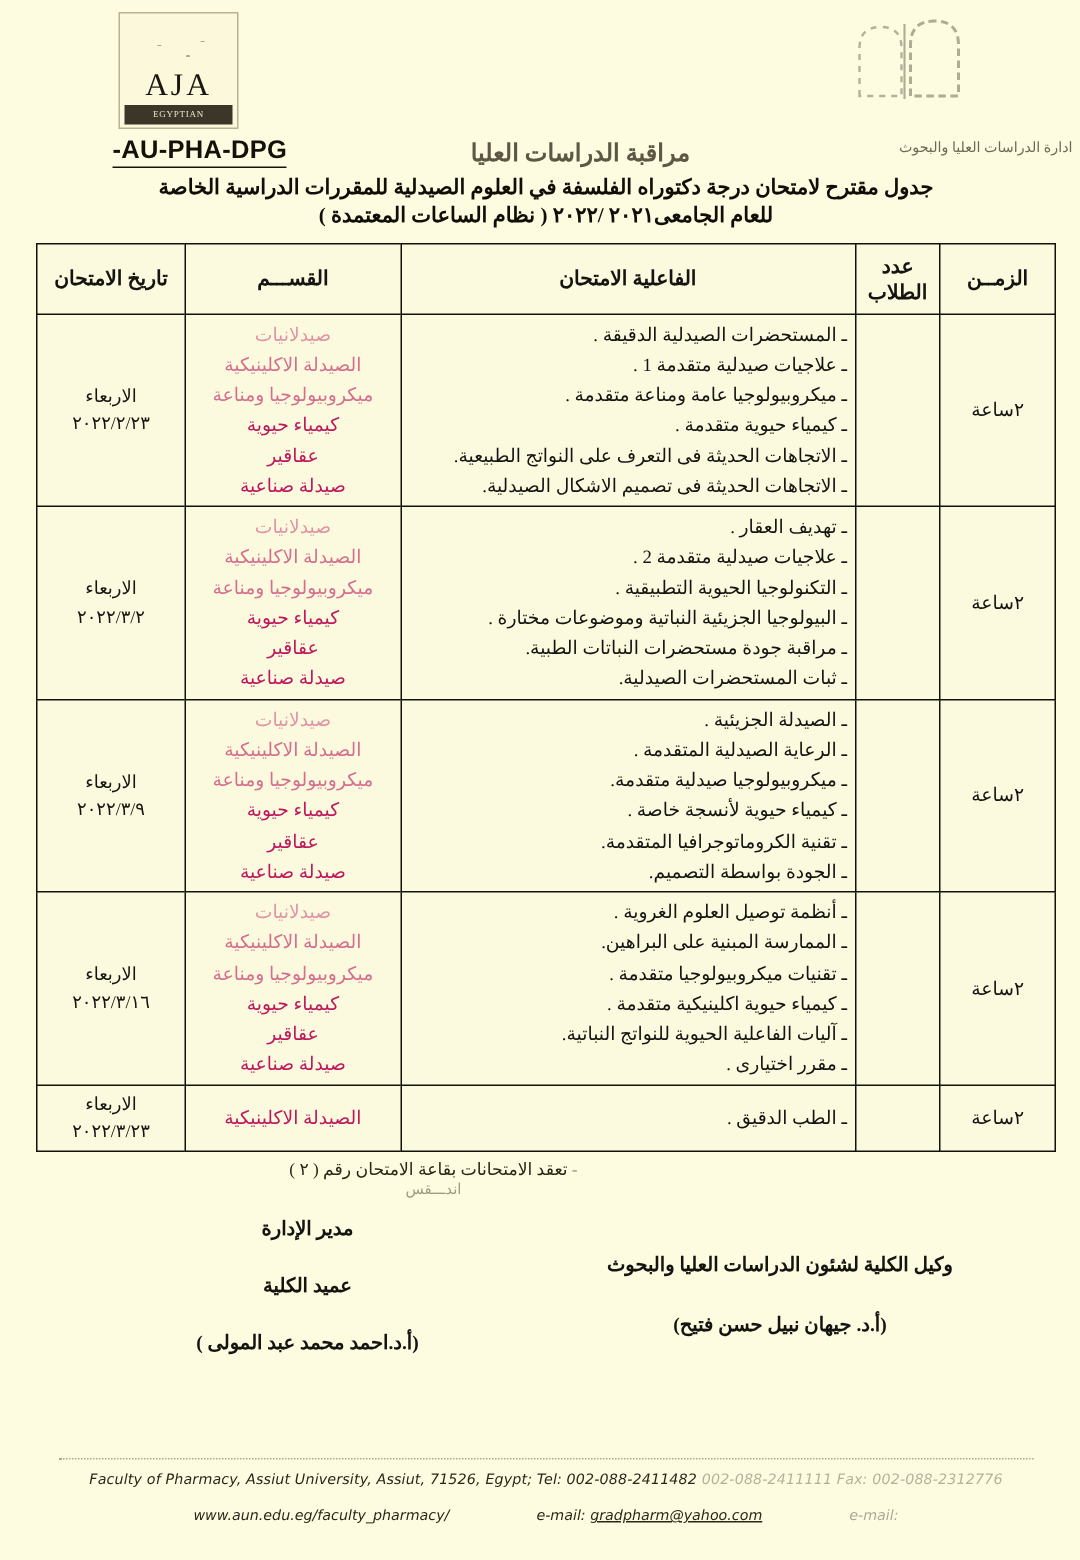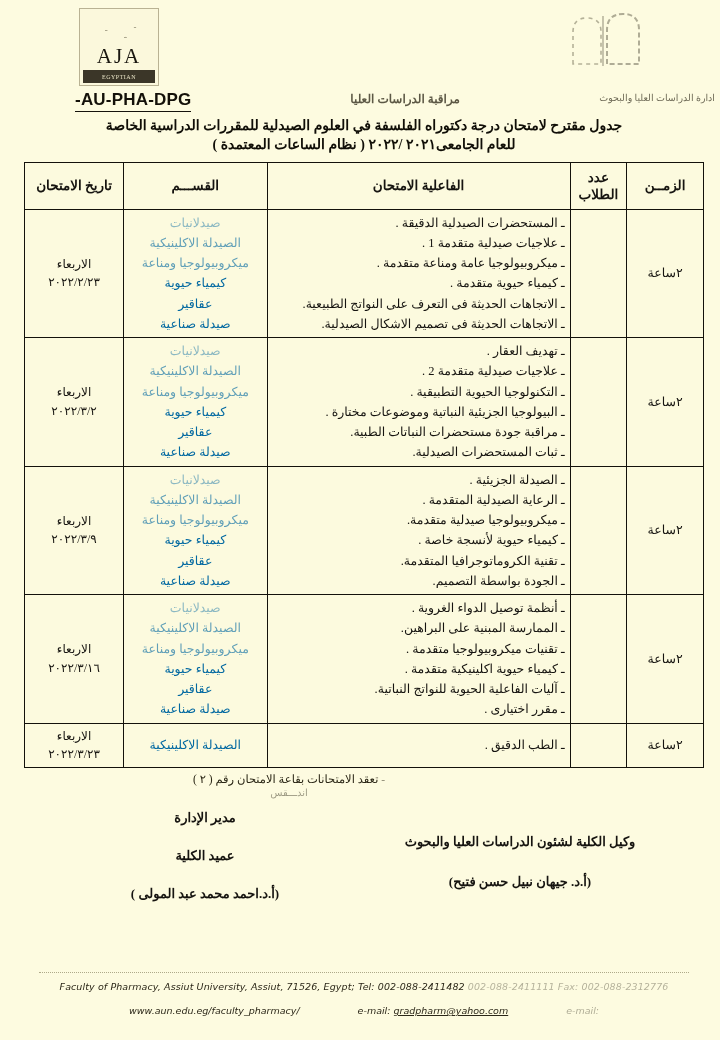--- a/index.html
+++ b/index.html
@@ -99,21 +99,21 @@
     position: absolute;
     right: 0;
     top: 0;
     font-size: 9.5px;
     opacity: .72;
   }
   .org-mid {
     position: absolute;
     right: 255px;
     top: 0;
-    font-size: 12px;
+    font-size: 16px;
     opacity: .8;
     font-weight: bold;
     font-family: Liberation Serif, serif;
   }
   .doc-code {
     position: absolute;
     left: 62px;
     top: -2px;
     font-family: "Liberation Sans", sans-serif;
     font-size: 17px;
@@ -164,21 +164,21 @@
 
   td.date-cell {
     text-align: center;
     font-size: 12px;
     line-height: 1.55;
   }
   td.dept-cell {
     text-align: center;
     font-size: 12.5px;
     line-height: 1.62;
-    color: #0369a1;
+    color: #be185d;
   }
   td.dept-cell .faint { opacity: .45; }
   td.dept-cell .faint2 { opacity: .62; }
 
   td.subj-cell {
     text-align: right;
     font-size: 12.5px;
     line-height: 1.62;
     padding-right: 10px;
   }
@@ -376,21 +376,21 @@
           </td>
           <td class="date-cell">
             <div>الاربعاء</div>
             <div>٢٠٢٢/٣/٩</div>
           </td>
         </tr>
         <tr>
           <td class="time-cell">٢ساعة</td>
           <td class="count-cell"></td>
           <td class="subj-cell">
-            <div>ـ أنظمة توصيل الدواء الغروية .</div>
+            <div>ـ أنظمة توصيل العلوم الغروية .</div>
             <div>ـ الممارسة المبنية على البراهين.</div>
             <div>ـ تقنيات ميكروبيولوجيا متقدمة .</div>
             <div>ـ كيمياء حيوية اكلينيكية متقدمة .</div>
             <div>ـ آليات الفاعلية الحيوية للنواتج النباتية.</div>
             <div>ـ مقرر اختيارى .</div>
           </td>
           <td class="dept-cell">
             <div class="faint">صيدلانيات</div>
             <div class="faint2">الصيدلة الاكلينيكية</div>
             <div class="faint2">ميكروبيولوجيا ومناعة</div>

